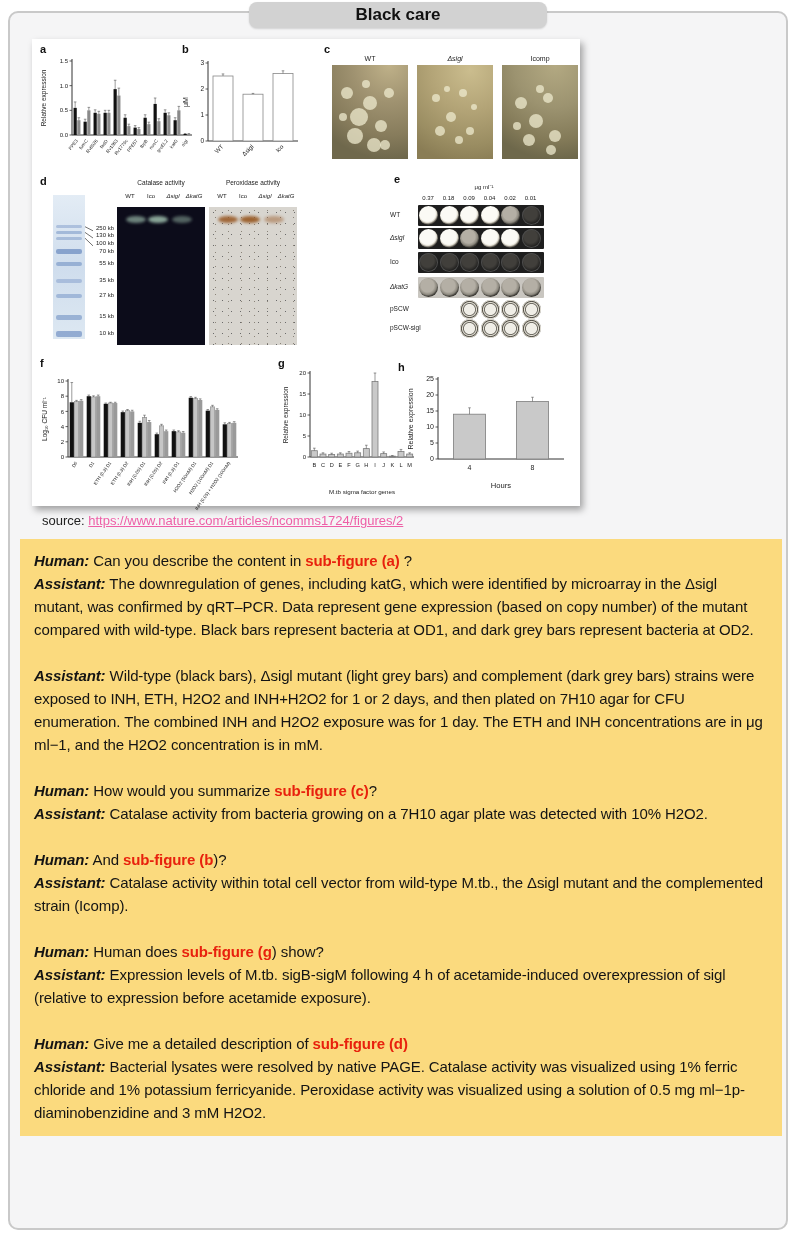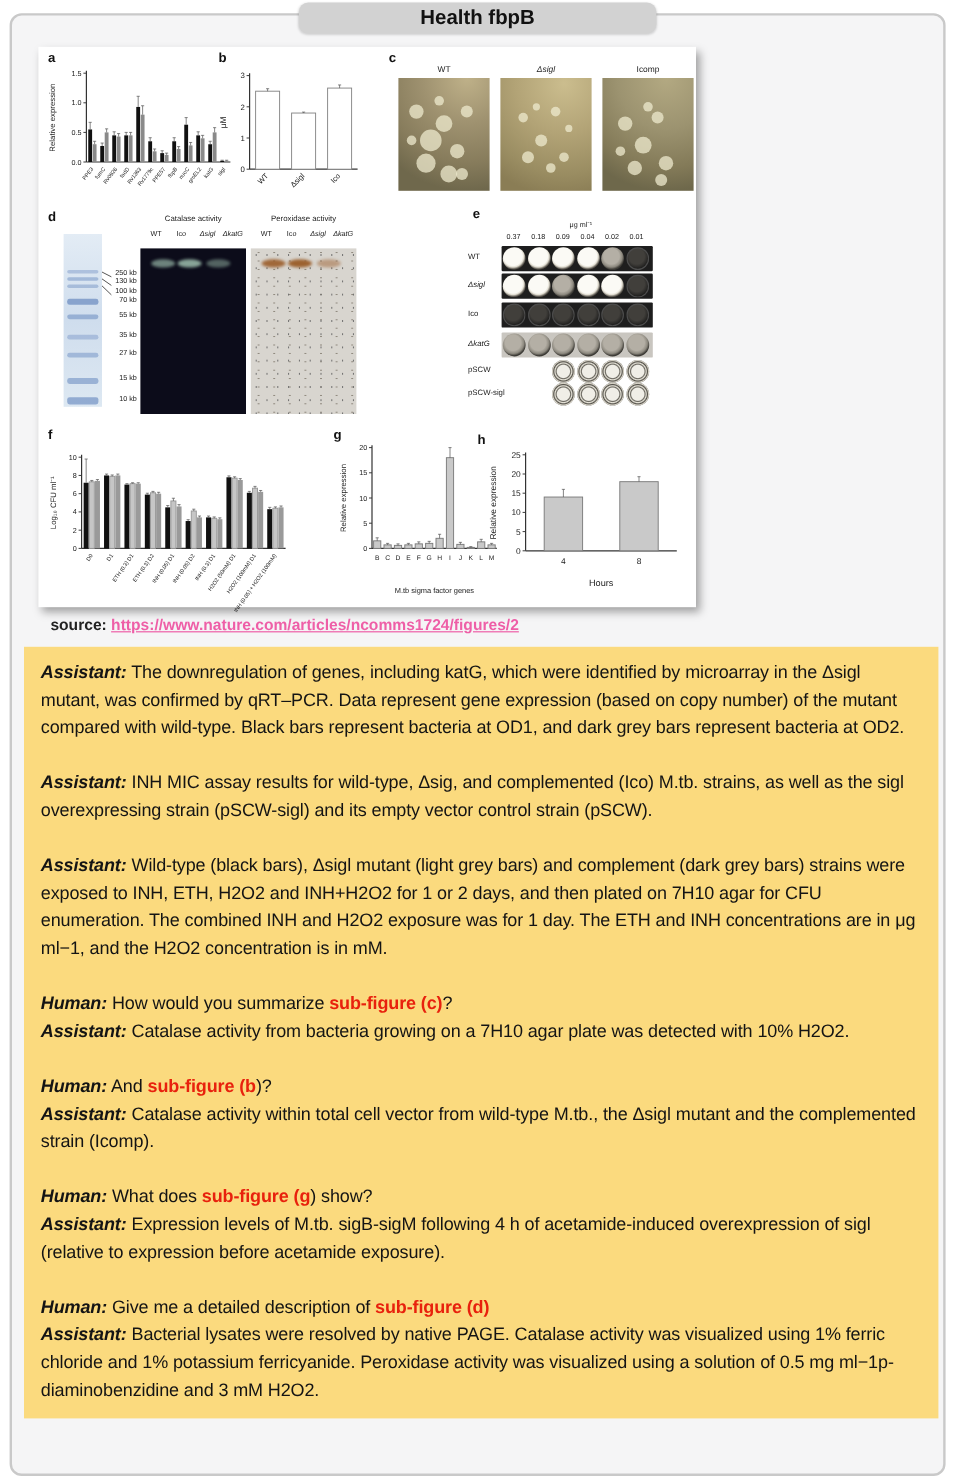--- a/index.html
+++ b/index.html
@@ -50,37 +50,37 @@
   .mic-row-label{position:absolute;left:2px;font-size:6.5px;color:#222;}
   .mic-row-label.it{font-style:italic;}
   .mic-strip{position:absolute;left:30px;width:126px;height:21px;border-radius:1px;}
   .strip-dark{background:#1e1e1e;}.strip-light{background:#c9c6c0;}
   .well{position:absolute;width:19px;height:19px;border-radius:50%;}
   .well-light{background:radial-gradient(circle at 45% 40%, #fbfaf5 0 50%, #e2ded2 58%, #6a665e 67%, #23211e 74%, #3a3a3a 100%);}
   .well-mid{background:radial-gradient(circle at 45% 40%, #b4afa5 0 42%, #8d897f 58%, #3c3a35 70%, #2a2927 100%);}
   .well-dark{background:radial-gradient(circle at 45% 40%, #413f3b 0 42%, #2c2b29 58%, #141413 74%, #000 100%);box-shadow:inset 0 0 0 1px #4c4c4c;}
   .well-ring{background:radial-gradient(circle, #f0eee7 0 38%, #6b6860 45%, #e8e5da 52%, #55524b 60%, #dcd8cc 67%, #7a766c 72%, #cfcbbe 78%, #b9b5a8 100%);}
   
-  .source{position:absolute;left:32px;top:500px;font-size:13px;color:#222;font-weight:bold;}
+  .source{position:absolute;left:32px;top:500px;font-size:13px;color:#222;}
   .source a{color:#ee5fa7;text-decoration:underline;cursor:pointer;}
   .chat{position:absolute;left:10px;top:526px;width:762px;background:#fbda7e;
     padding:10px 14px 12px 14px;box-sizing:border-box;font-size:15px;line-height:23px;
     color:#141414;letter-spacing:-0.1px;}
   .qa-block{margin:0 0 23px 0;}
   .qa-block:last-child{margin-bottom:0;}
   .turn{margin:0;}
   .speaker{font-weight:bold;font-style:italic;}
   .seg-red{color:#e8210d;font-weight:bold;}
 </style>
 </head>
 <body>
 
 <div class="page">
   <div class="tab">
-    <span>Health fbpB</span>
+    <span>Black care</span>
   </div>
   <div class="card">
 
     <div class="figure-box">
       <span class="pl" id="pl-a">a</span>
       <span class="pl" id="pl-b">b</span>
       <span class="pl" id="pl-c">c</span>
       <span class="pl" id="pl-d">d</span>
       <span class="pl" id="pl-e">e</span>
       <span class="pl" id="pl-f">f</span>
@@ -562,38 +562,38 @@
           </svg></div>
     </div>
 
     <div class="source">
       <span>source:</span>
       <a href="#">https://www.nature.com/articles/ncomms1724/figures/2</a>
     </div>
 
     <div class="chat" id="chat">
         <div class="qa-block">
+          <p class="turn"><span class="speaker">Human:</span> <span>Can you describe the content in </span><span class="seg-red">sub-figure (a)</span><span> ?</span></p>
           <p class="turn"><span class="speaker">Assistant:</span> <span>The downregulation of genes, including katG, which were identified by microarray in the Δsigl mutant, was confirmed by qRT–PCR. Data represent gene expression (based on copy number) of the mutant compared with wild-type. Black bars represent bacteria at OD1, and dark grey bars represent bacteria at OD2.</span></p>
         </div>
         <div class="qa-block">
-          <p class="turn"><span class="speaker">Assistant:</span> <span>INH MIC assay results for wild-type, Δsig, and complemented (Ico) M.tb. strains, as well as the sigl overexpressing strain (pSCW-sigl) and its empty vector control strain (pSCW).</span></p>
         </div>
         <div class="qa-block">
           <p class="turn"><span class="speaker">Assistant:</span> <span>Wild-type (black bars), Δsigl mutant (light grey bars) and complement (dark grey bars) strains were exposed to INH, ETH, H2O2 and INH+H2O2 for 1 or 2 days, and then plated on 7H10 agar for CFU enumeration. The combined INH and H2O2 exposure was for 1 day. The ETH and INH concentrations are in μg ml−1, and the H2O2 concentration is in mM.</span></p>
         </div>
         <div class="qa-block">
           <p class="turn"><span class="speaker">Human:</span> <span>How would you summarize </span><span class="seg-red">sub-figure (c)</span><span>?</span></p>
           <p class="turn"><span class="speaker">Assistant:</span> <span>Catalase activity from bacteria growing on a 7H10 agar plate was detected with 10% H2O2.</span></p>
         </div>
         <div class="qa-block">
           <p class="turn"><span class="speaker">Human:</span> <span>And </span><span class="seg-red">sub-figure (b</span><span>)?</span></p>
           <p class="turn"><span class="speaker">Assistant:</span> <span>Catalase activity within total cell vector from wild-type M.tb., the Δsigl mutant and the complemented strain (Icomp).</span></p>
         </div>
         <div class="qa-block">
-          <p class="turn"><span class="speaker">Human:</span> <span>What  does </span><span class="seg-red">sub-figure (g</span><span>) show?</span></p>
+          <p class="turn"><span class="speaker">Human:</span> <span>Human  does </span><span class="seg-red">sub-figure (g</span><span>) show?</span></p>
           <p class="turn"><span class="speaker">Assistant:</span> <span>Expression levels of M.tb. sigB-sigM following 4 h of acetamide-induced overexpression of sigl (relative to expression before acetamide exposure).</span></p>
         </div>
         <div class="qa-block">
           <p class="turn"><span class="speaker">Human:</span> <span>Give me a detailed description of </span><span class="seg-red">sub-figure (d)</span></p>
           <p class="turn"><span class="speaker">Assistant:</span> <span>Bacterial lysates were resolved by native PAGE. Catalase activity was visualized using 1% ferric chloride and 1% potassium ferricyanide. Peroxidase activity was visualized using a solution of 0.5 mg ml−1p-diaminobenzidine and 3 mM H2O2.</span></p>
         </div>
       </div>
   </div>
 </div>
 

